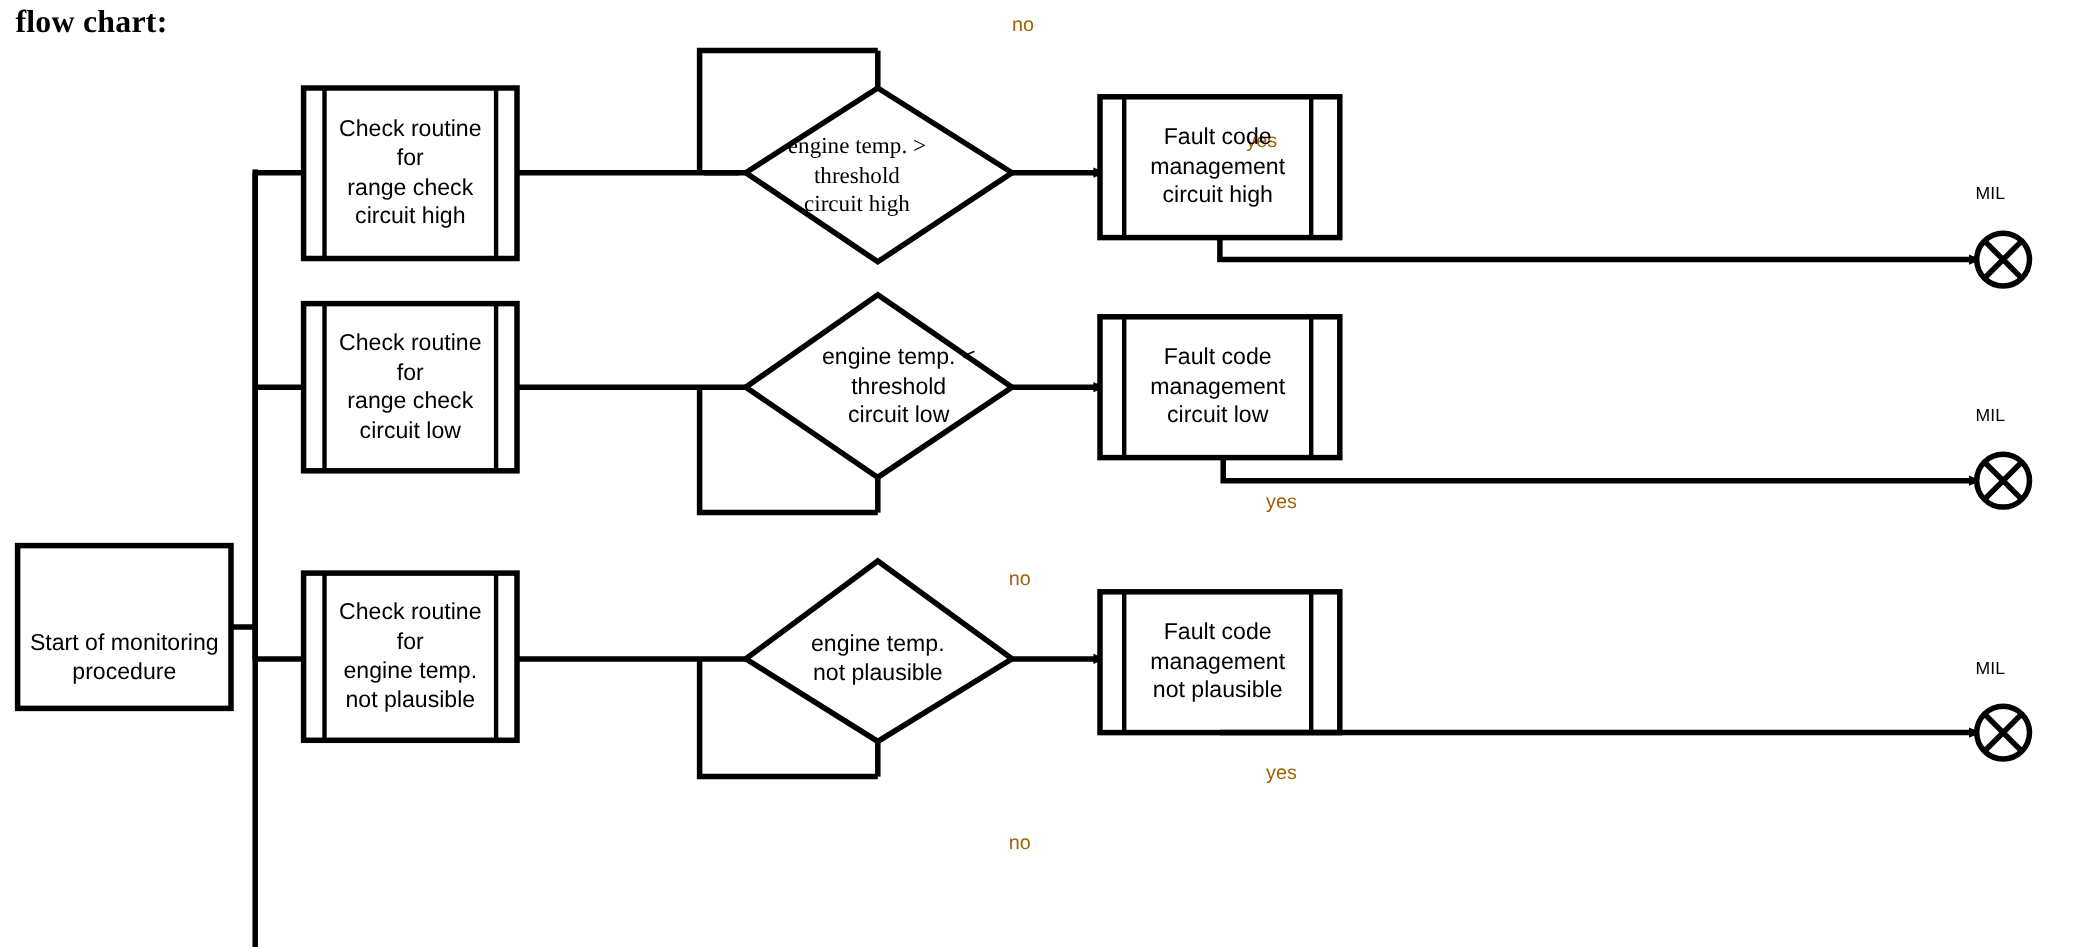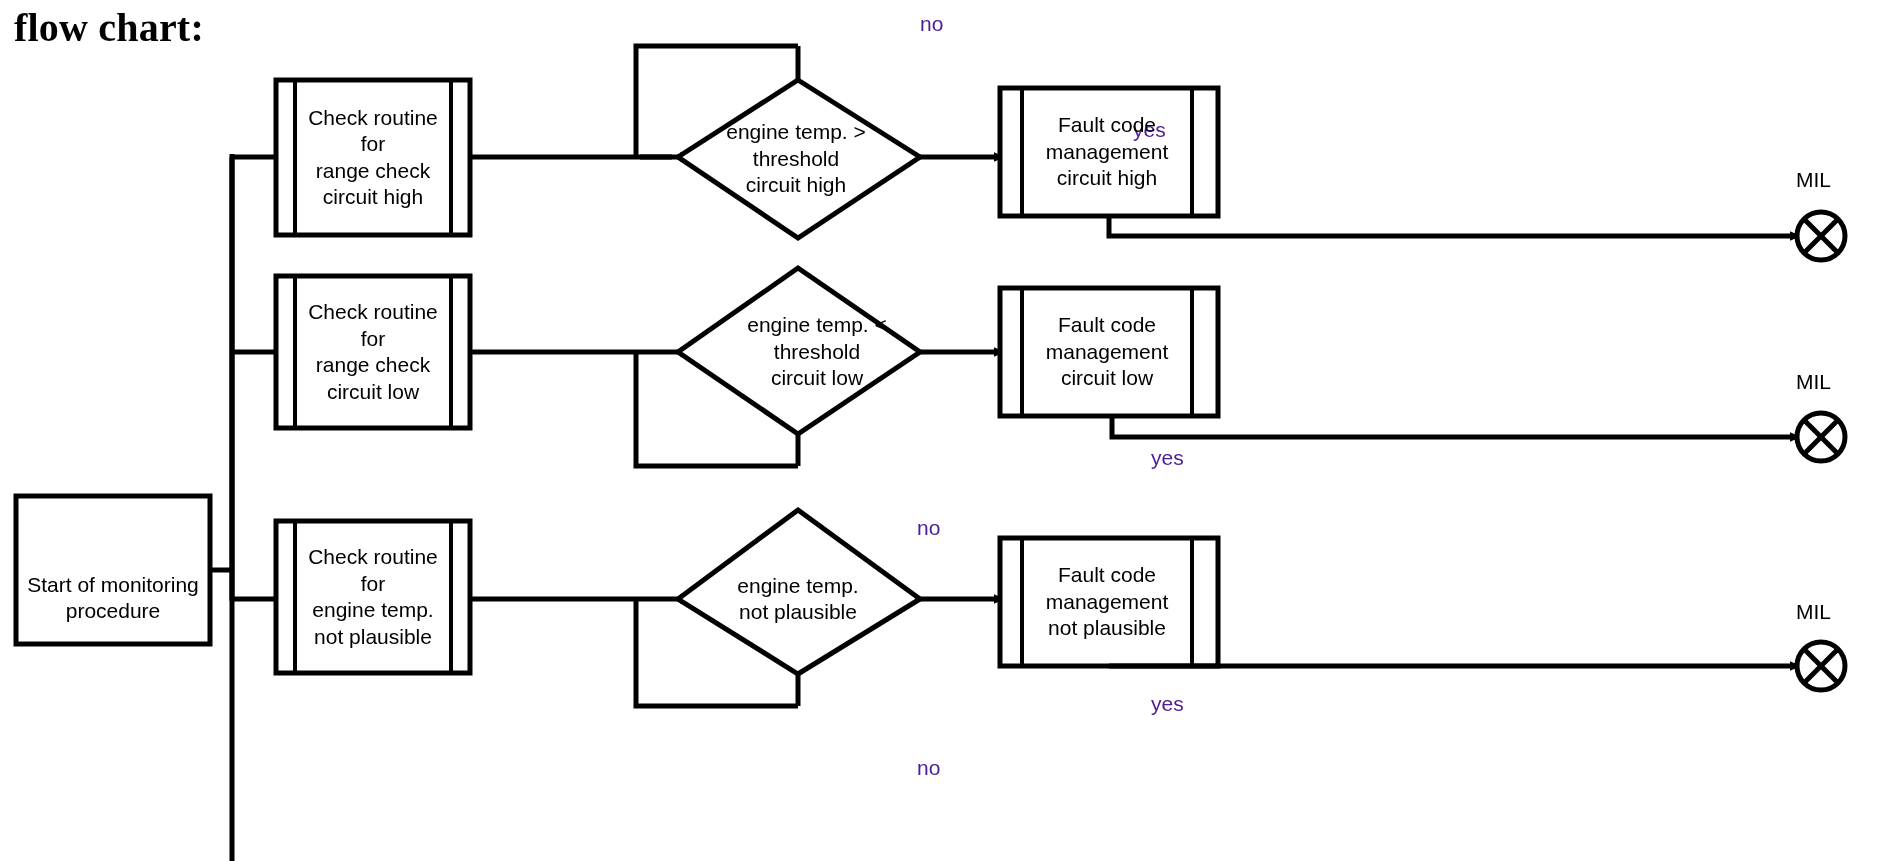--- a/index.html
+++ b/index.html
@@ -1,31 +1,31 @@
 <!DOCTYPE html>
 <html><head>
 <meta charset="utf-8">
 <style>
   html,body{margin:0;padding:0;background:#ffffff;}
   body{width:1896px;height:861px;position:relative;overflow:hidden;
        font-family:"Liberation Sans", sans-serif;}
   #page-title{
     position:absolute; left:14px; top:4px;
     font-family:"Liberation Serif", serif;
-    font-weight:bold; font-size:40px; color:#000;
+    font-weight:bold; font-size:29px; color:#000;
     letter-spacing:0.2px;
   }
   #canvas{position:absolute;left:0;top:0;width:1896px;height:861px;}
   .node-text{position:absolute;text-align:center;font-size:21px;color:#000;
        line-height:26.5px;white-space:pre-line;
        display:flex;align-items:center;justify-content:center;
        font-family:"Liberation Sans", sans-serif;}
-  .edge-lbl{position:absolute;font-size:21px;color:#4c1d95;
+  .edge-lbl{position:absolute;font-size:18px;color:#a16207;
        font-family:"Liberation Sans", sans-serif;}
-  .mil-lbl{position:absolute;font-size:21px;color:#000;
+  .mil-lbl{position:absolute;font-size:16px;color:#000;
        font-family:"Liberation Sans", sans-serif;}
 </style>
 </head>
 <body>
 
 <div id="page-title">flow chart:</div>
 
 <svg id="canvas" viewBox="0 0 1896 861" xmlns="http://www.w3.org/2000/svg">
   <defs>
     <marker id="arrow" markerWidth="11" markerHeight="11" refX="10" refY="5.5" orient="auto" markerUnits="userSpaceOnUse">
@@ -144,21 +144,21 @@
   </g>
 </svg>
 
 <div class="node-text" style="left:16px;top:524px;width:194px;height:148px;">Start of monitoring
 procedure</div>
 
 <div class="node-text" style="left:295px;top:80px;width:156px;height:155px;">Check routine
 for
 range check
 circuit high</div>
-<div class="node-text" style="left:681px;top:80px;width:230px;height:158px;">engine temp. &gt;
+<div class="node-text" style="left:664px;top:80px;width:230px;height:158px;font-family:Liberation Serif, serif;">engine temp. &gt;
 threshold
 circuit high</div>
 <div class="edge-lbl" style="left:920px;top:12px;">no</div>
 <div class="edge-lbl" style="left:1133px;top:118px;">yes</div>
 <div class="node-text" style="left:1022px;top:88px;width:170px;height:128px;">Fault code
 management
 circuit high</div>
 <div class="mil-lbl" style="left:1796px;top:168px;">MIL</div>
 
 <div class="node-text" style="left:295px;top:276px;width:156px;height:152px;">Check routine

